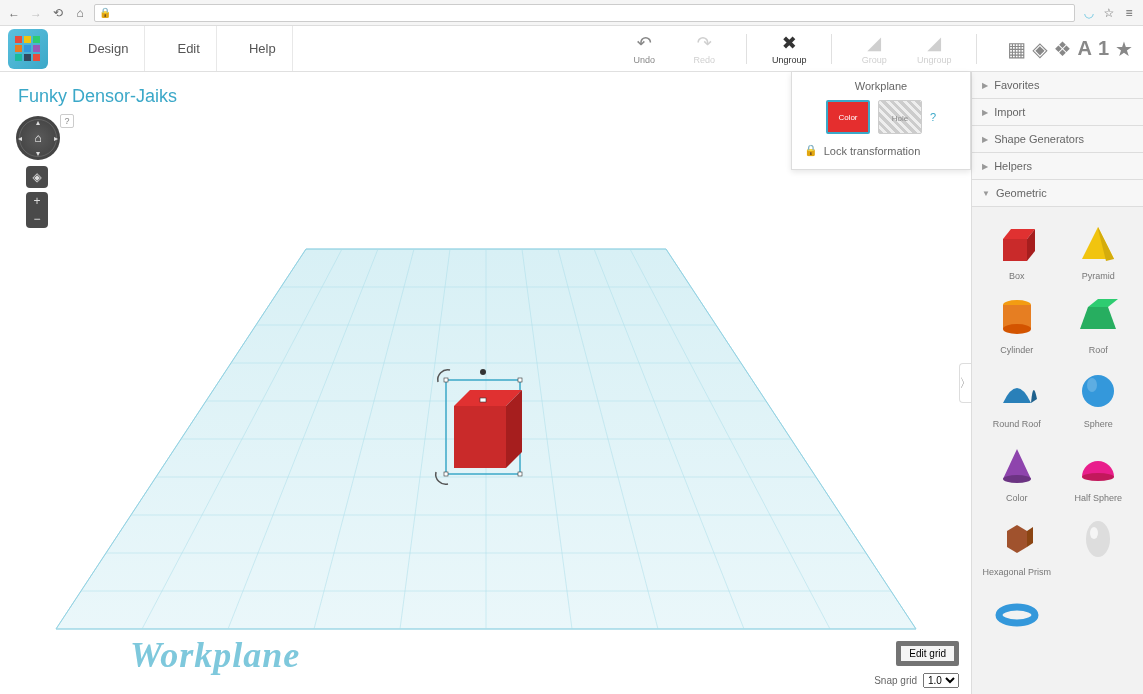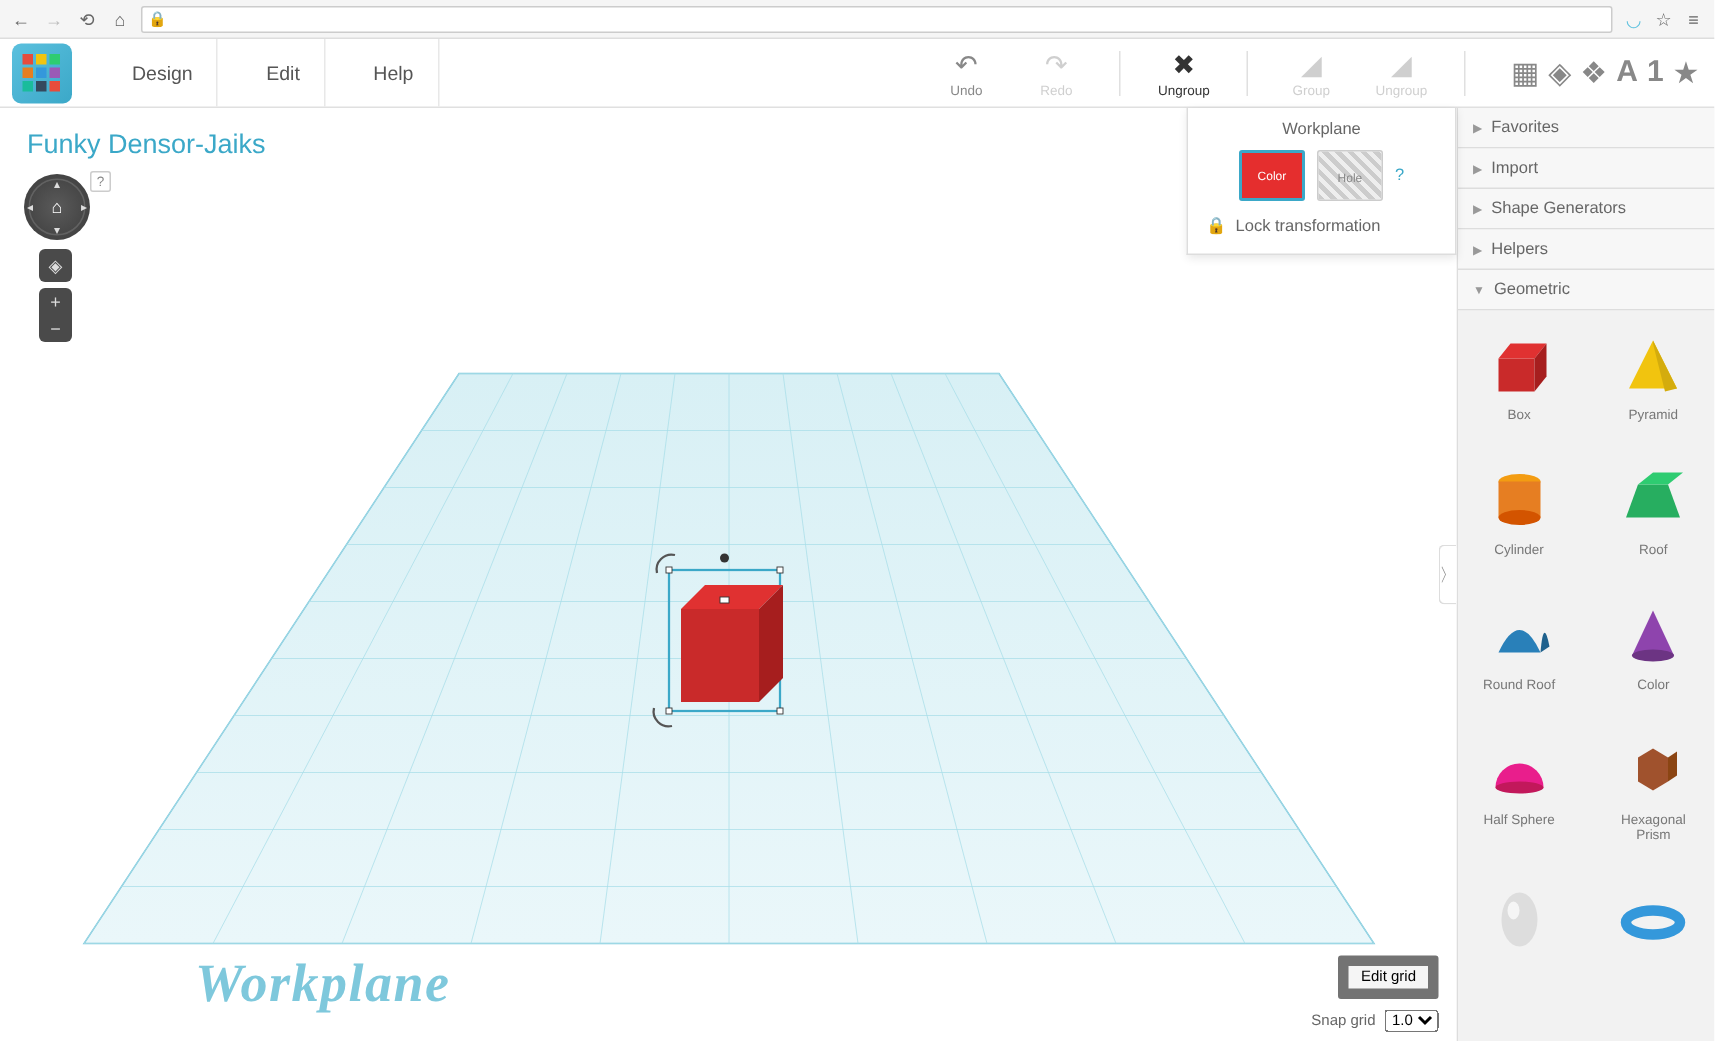--- a/index.html
+++ b/index.html
@@ -58,32 +58,32 @@
 .inspector { position: absolute; top: 0; right: 0; width: 180px; background: #fff; border: 1px solid #ddd; border-top: none; box-shadow: 0 2px 6px rgba(0,0,0,0.1); padding: 8px 12px 12px; font-size: 11px; color: #555; }
 .inspector-title { text-align: center; font-size: 11px; margin-bottom: 8px; color: #666; }
 .insp-row { display: flex; gap: 8px; margin-bottom: 10px; justify-content: center; align-items: center; }
 .insp-help { color: #3ba8c8; font-size: 11px; cursor: pointer; }
 .swatch { width: 44px; height: 34px; border: 1px solid #ccc; border-radius: 2px; display: flex; align-items: flex-end; justify-content: center; font-size: 8px; color: #fff; padding-bottom: 10px; cursor: pointer; }
 .swatch.color { background: #e52e2e; border: 2px solid #3ba8c8; }
 .swatch.hole { background: repeating-linear-gradient(45deg,#ccc,#ccc 3px,#eee 3px,#eee 6px); color: #888; }
 .lock-row { display: flex; align-items: center; gap: 6px; font-size: 11px; color: #666; cursor: pointer; }
 
 
-.edit-grid-btn { position: absolute; bottom: 28px; right: 12px; padding: 2px 8px; border: 7px solid #737373; background: #f5f5f5; font-size: 10px; border-radius: 2px; cursor: pointer; }
+.edit-grid-btn { position: absolute; bottom: 28px; right: 12px; padding: 2px 8px; border: 5px solid #737373; background: #f5f5f5; font-size: 10px; border-radius: 2px; cursor: pointer; }
 .snap-row { position: absolute; bottom: 6px; right: 12px; display: flex; align-items: center; gap: 6px; font-size: 10px; color: #666; }
 .snap-row select { font-size: 10px; }
 
 
 .lib-handle { position: absolute; right: 0; top: 50%; transform: translateY(-50%); width: 12px; height: 40px; background: #fff; border: 1px solid #ddd; border-right: none; border-radius: 4px 0 0 4px; display: flex; align-items: center; justify-content: center; font-size: 12px; color: #888; cursor: pointer; }
 
 
 .library { width: 172px; background: #f2f2f2; border-left: 1px solid #ddd; overflow-y: auto; }
 .lib-section { border-bottom: 1px solid #ddd; padding: 7px 10px; font-size: 11px; color: #666; display: flex; align-items: center; gap: 6px; cursor: pointer; background: #f7f7f7; }
 .lib-section .tri { font-size: 8px; color: #999; }
-.lib-grid { display: grid; grid-template-columns: 1fr 1fr; gap: 20px; padding: 8px 6px; background: #f2f2f2; }
+.lib-grid { display: grid; grid-template-columns: 1fr 1fr; gap: 4px; padding: 8px 6px; background: #f2f2f2; }
 .shape-item { display: flex; flex-direction: column; align-items: center; gap: 4px; padding: 4px; cursor: pointer; }
 .shape-item .thumb { width: 56px; height: 48px; display: flex; align-items: center; justify-content: center; }
 .shape-item .label { font-size: 9px; color: #777; text-align: center; }
 </style>
 </head>
 <body>
 
 <div class="browser-bar">
   <div class="nav-btn">←</div>
   <div class="nav-btn" style="opacity:.4">→</div>
@@ -318,20 +318,29 @@
             <svg width="48" height="44">
               <path d="M10 34 Q24 4 38 34 Z" fill="#2980b9"></path>
               <path d="M38 34 Q40 10 44 30 L38 34 Z" fill="#1f618d"></path>
             </svg>
           </div>
         <div class="label">Round Roof</div>
       </div>
       <div class="shape-item">
         <div class="thumb">
             <svg width="48" height="44">
+              <circle cx="24" cy="22" r="16" fill="#3498db"></circle>
+              <ellipse cx="18" cy="16" rx="5" ry="7" fill="#5dade2"></ellipse>
+            </svg>
+          </div>
+        <div class="label">Sphere</div>
+      </div>
+      <div class="shape-item">
+        <div class="thumb">
+            <svg width="48" height="44">
               <polygon points="24,6 38,36 10,36" fill="#8e44ad"></polygon>
               <ellipse cx="24" cy="36" rx="14" ry="4" fill="#6c3483"></ellipse>
             </svg>
           </div>
         <div class="label">Color</div>
       </div>
       <div class="shape-item">
         <div class="thumb">
             <svg width="48" height="44">
               <path d="M8 34 A16 16 0 0 1 40 34 Z" fill="#e91e8c"></path>

